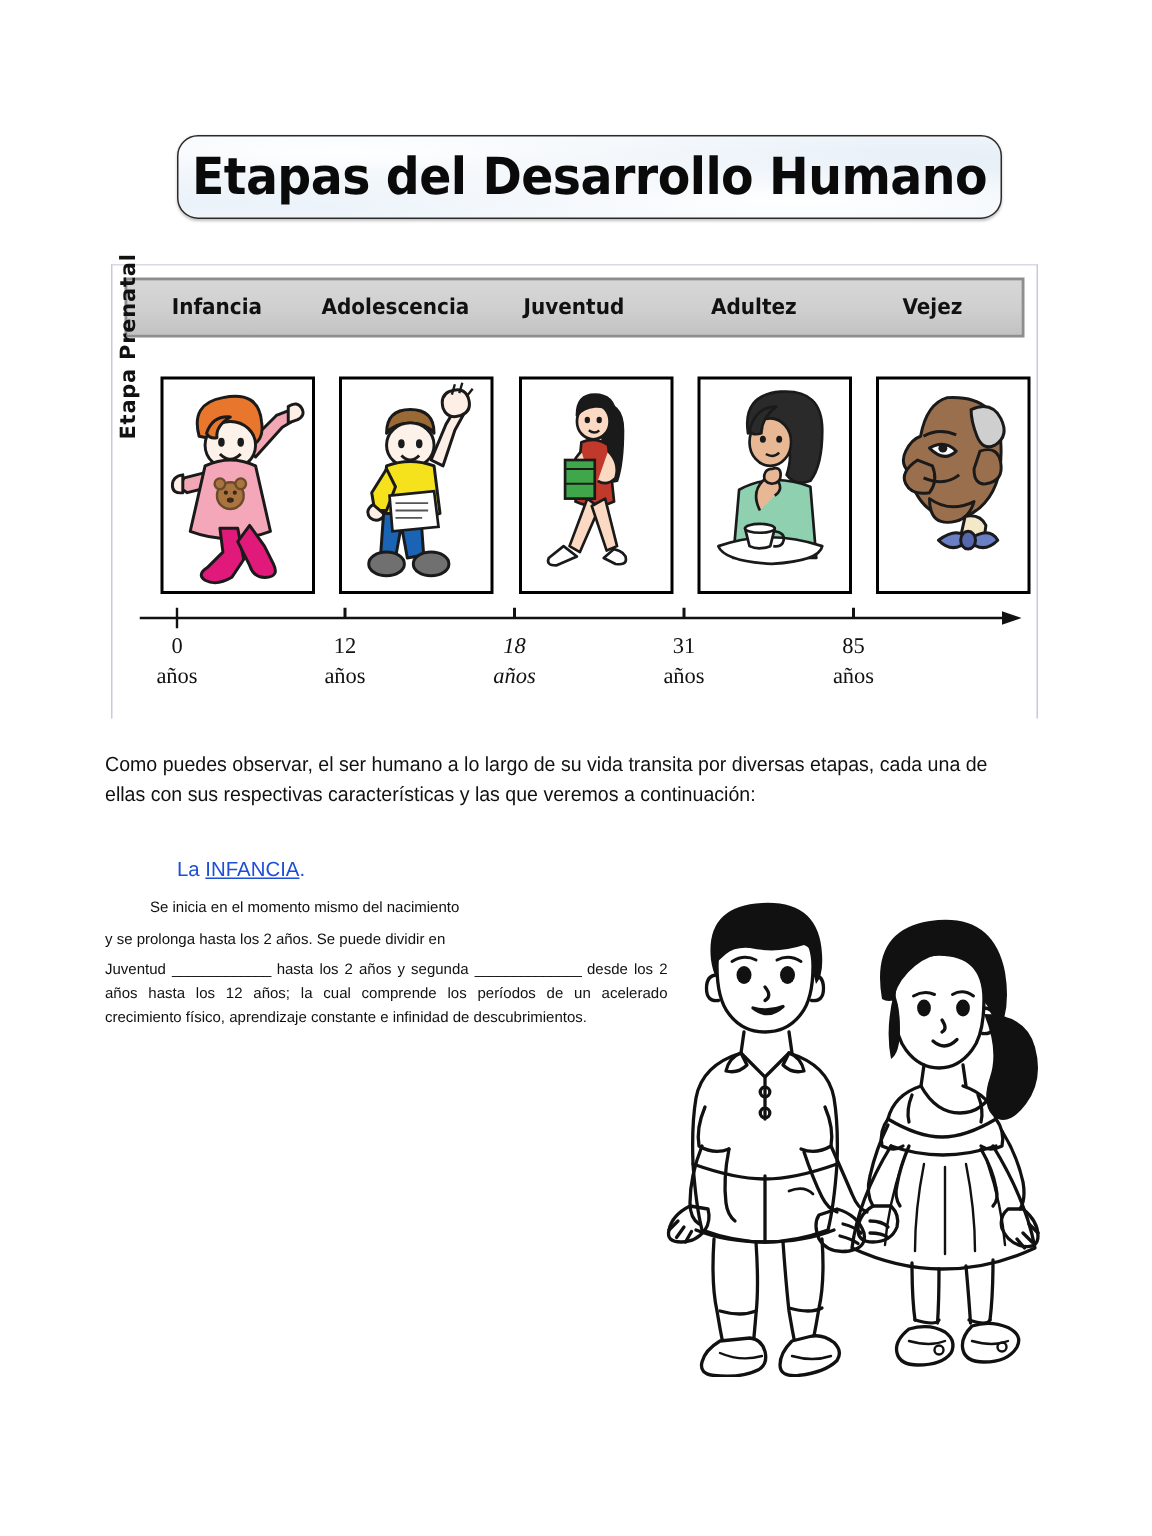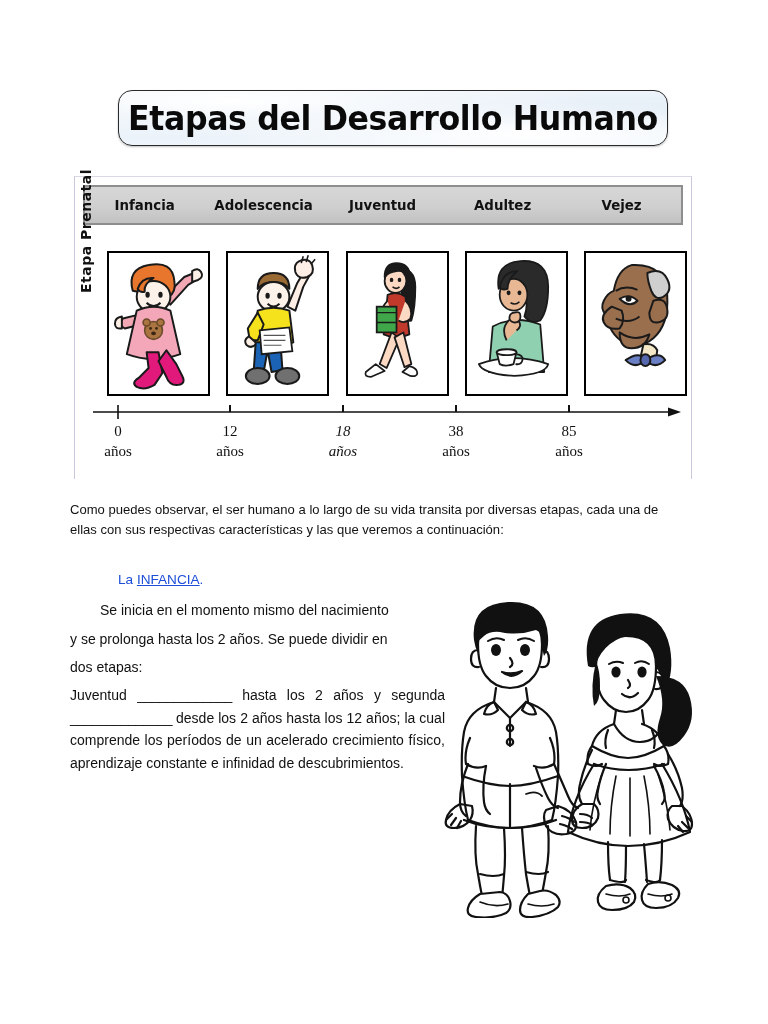--- a/index.html
+++ b/index.html
@@ -173,21 +173,21 @@
     color: #1d4ed8;
   }
   .section-head u { text-decoration: underline; }
 
   .body-col {
     position: absolute;
     left: 70px;
     top: 596px;
     width: 375px;
     font-family: "Liberation Sans", sans-serif;
-    font-size: 14px;
+    font-size: 10px;
     color: #111;
   }
   .loose-lines p {
     margin: 0 0 0 0;
     line-height: 2.05;
     text-align: justify;
     text-indent: 30px;
   }
   .tight-block {
     margin-top: 2px;
@@ -418,41 +418,40 @@
     </div>
     <div class="tick-label" style="left:107px;">
       <span class="num">12</span>
       <span class="unit">años</span>
     </div>
     <div class="tick-label" style="left:220px;font-style:italic;">
       <span class="num">18</span>
       <span class="unit">años</span>
     </div>
     <div class="tick-label" style="left:333px;">
-      <span class="num">38</span>
+      <span class="num">31</span>
       <span class="unit">años</span>
     </div>
     <div class="tick-label" style="left:446px;">
       <span class="num">85</span>
       <span class="unit">años</span>
     </div>
   </div>
 </div>
 
 <div class="intro">Como puedes observar, el ser humano a lo largo de su vida transita por diversas etapas, cada una de ellas con sus respectivas características y las que veremos a continuación:</div>
 
 <div class="section-head">
   <span>La </span><u>INFANCIA</u><span>.</span>
 </div>
 
 <div class="body-col">
   <div class="loose-lines">
     <p>Se inicia en el momento mismo del nacimiento</p>
     <p style="text-indent:0">y se prolonga hasta los 2 años. Se puede dividir en</p>
-    <p style="text-indent:0">dos etapas:</p>
   </div>
   <div class="tight-block">
     <span class="first-line">Juventud </span><span class="blank">_____________</span><span> hasta los 2 años y segunda </span><span class="blank">______________</span><span> desde los 2 años hasta los 12 años; la cual comprende los períodos de un acelerado crecimiento físico, aprendizaje constante e infinidad de descubrimientos.</span>
   </div>
 </div>
 
 <div class="kids">
   <svg viewBox="0 0 272 330" xmlns="http://www.w3.org/2000/svg">
     <g fill="none" stroke="#111" stroke-width="2.2" stroke-linecap="round" stroke-linejoin="round">
 

